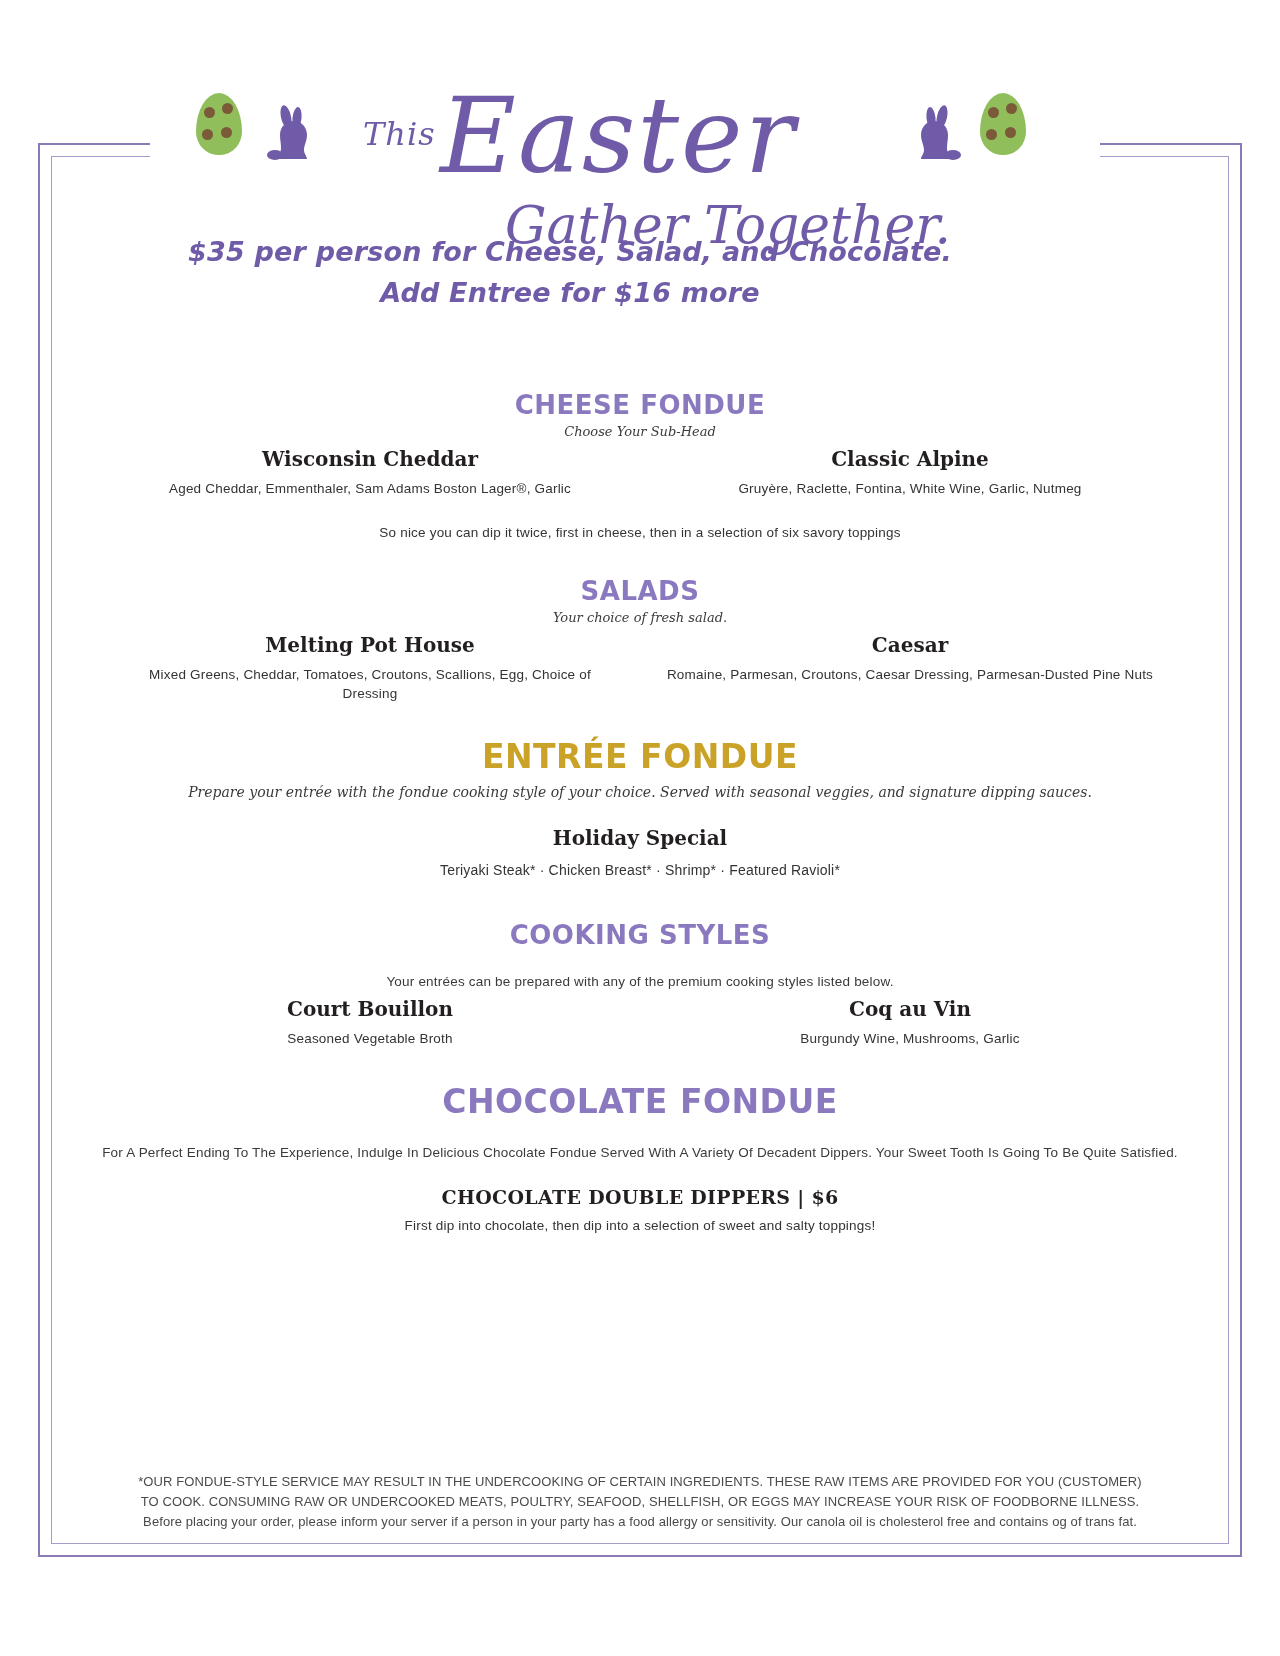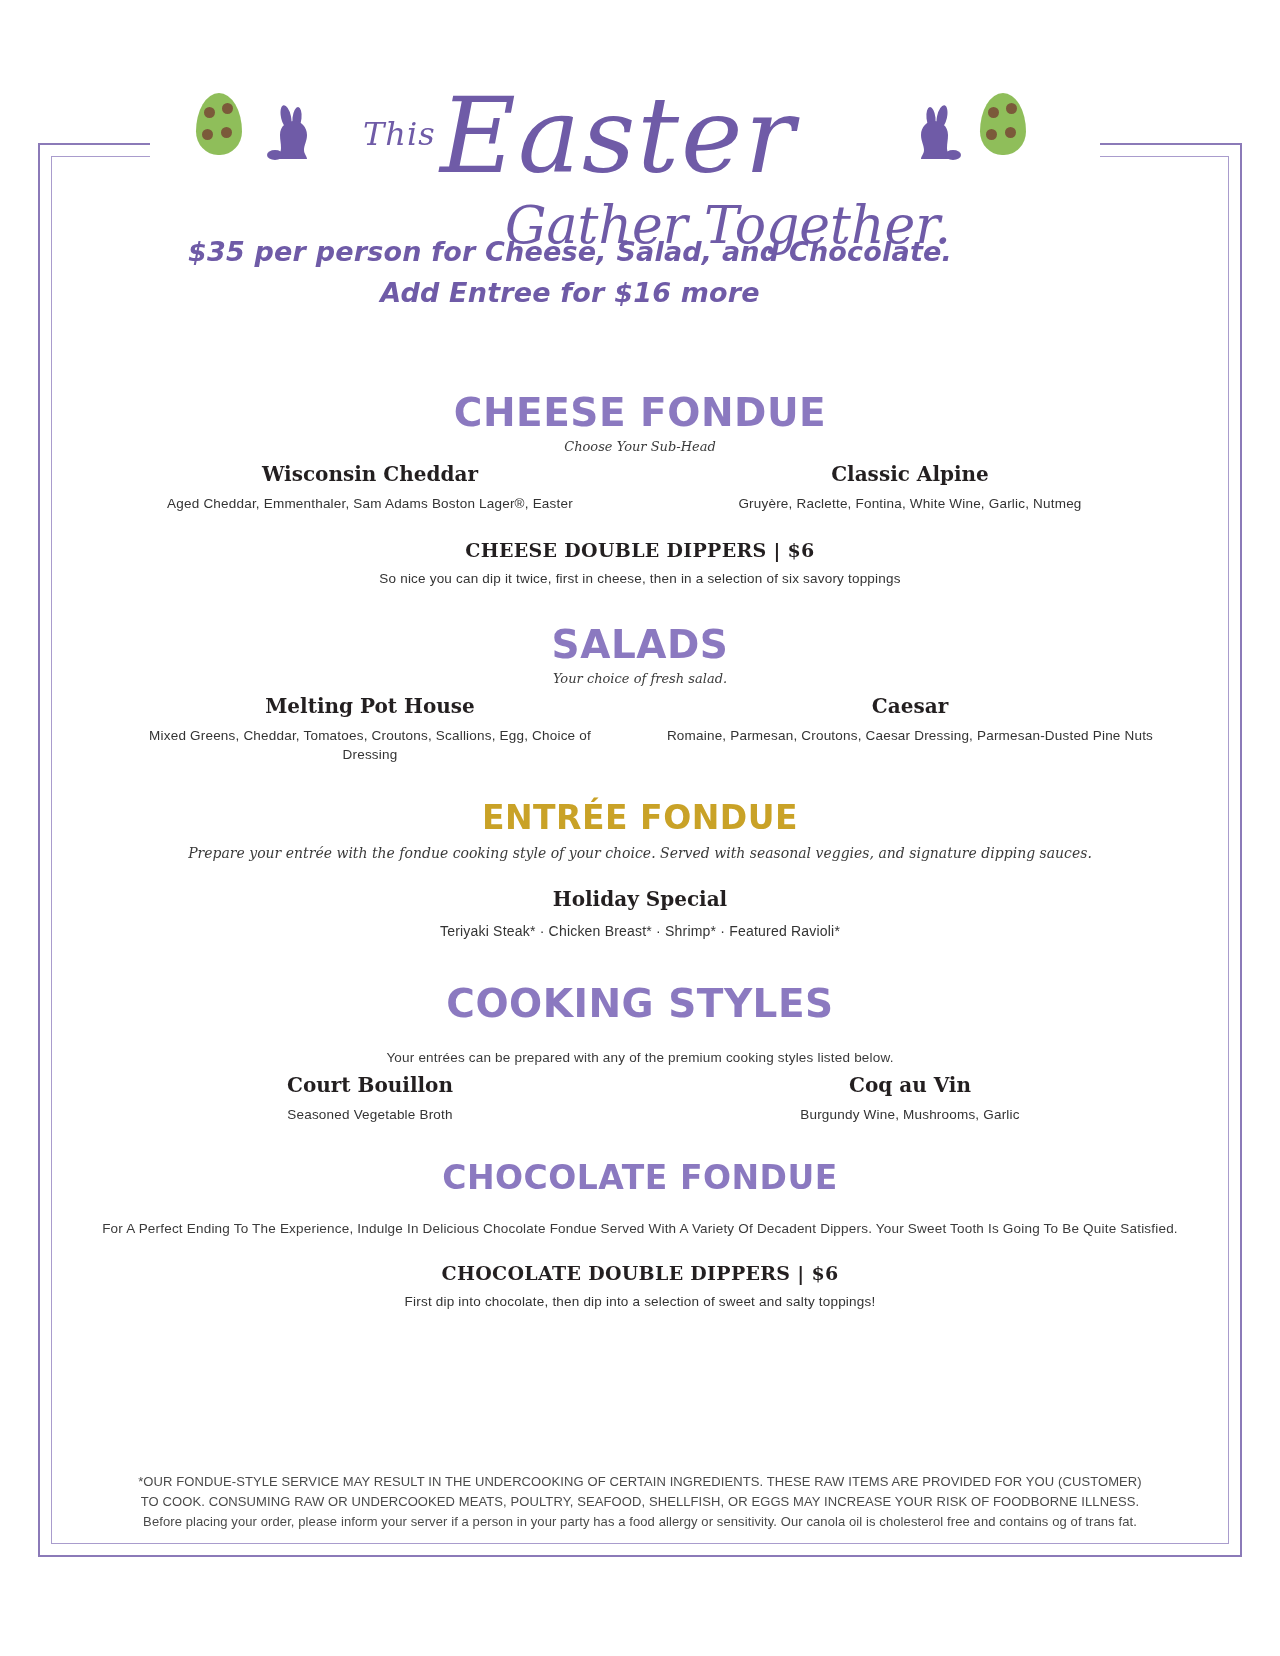--- a/index.html
+++ b/index.html
@@ -139,21 +139,21 @@
   .menu {
     position: absolute;
     left: 100px;
     top: 390px;
     width: 1080px;
   }
   .section-title {
     text-align: center;
     font-family: "DejaVu Sans", sans-serif;
     font-weight: bold;
-    font-size: 39px;
+    font-size: 26px;
     color: #8b79c0;
     letter-spacing: 0.5px;
     margin: 0;
   }
   .section-title.gold { color: #c9a227; font-size: 33px; }
   .section-title.purple-lg { font-size: 33px; }
 
   .section-sub {
     text-align: center;
     font-family: "DejaVu Serif", serif;
@@ -294,29 +294,28 @@
 </div>
 
 <div class="menu">
 
   <div>
     <h2 class="section-title">CHEESE FONDUE</h2>
     <p class="section-sub">Choose Your Sub-Head</p>
     <div class="two-col">
       <div class="col">
         <p class="item-name">Wisconsin Cheddar</p>
-        <p class="item-desc">Aged Cheddar, Emmenthaler, Sam Adams Boston Lager®, Easter</p>
+        <p class="item-desc">Aged Cheddar, Emmenthaler, Sam Adams Boston Lager®, Garlic</p>
       </div>
       <div class="col">
         <p class="item-name">Classic Alpine</p>
         <p class="item-desc">Gruyère, Raclette, Fontina, White Wine, Garlic, Nutmeg</p>
       </div>
     </div>
     <div class="center-block">
-      <p class="dippers-title">CHEESE DOUBLE DIPPERS | $6</p>
       <p class="item-desc">So nice you can dip it twice, first in cheese, then in a selection of six savory toppings</p>
     </div>
   </div>
 
   <div class="spacer-34"></div>
 
   <div>
     <h2 class="section-title">SALADS</h2>
     <p class="section-sub">Your choice of fresh salad.</p>
     <div class="two-col">

